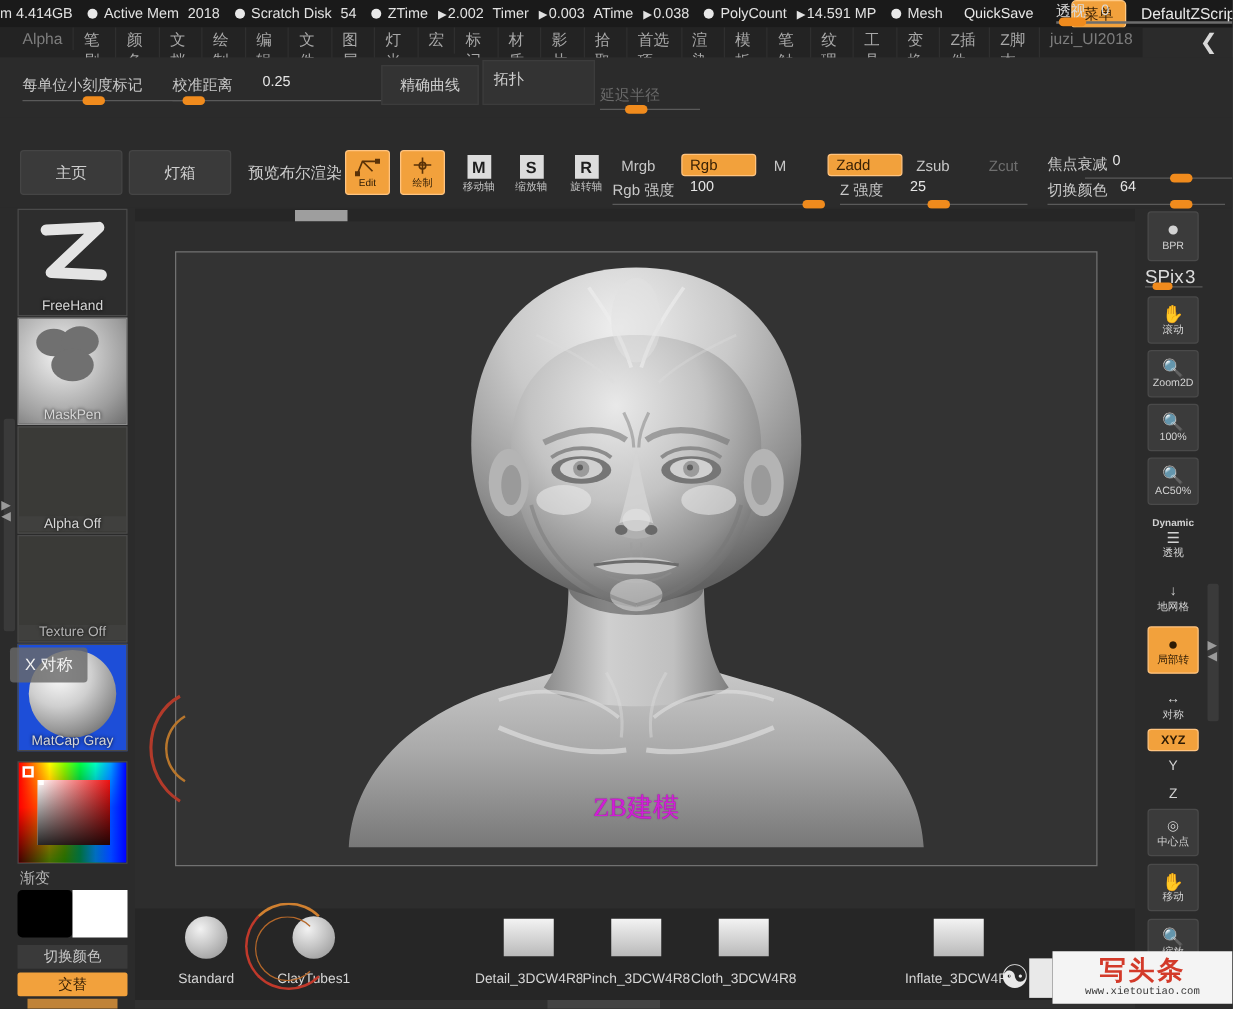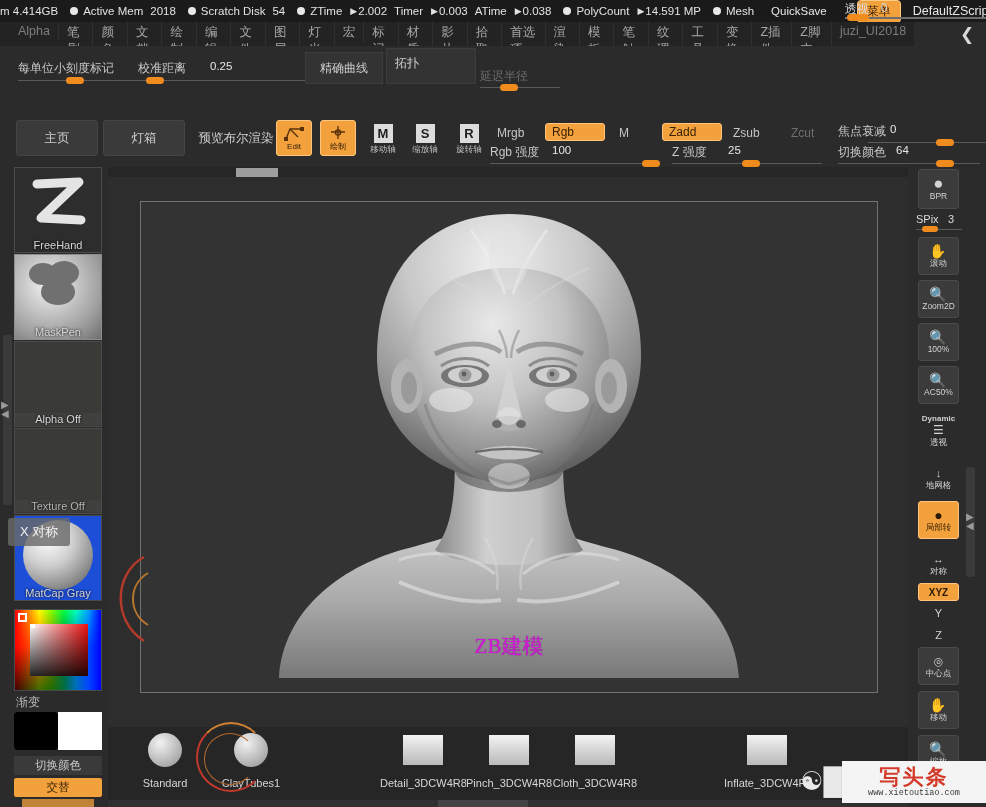--- a/index.html
+++ b/index.html
@@ -164,21 +164,21 @@
   .rightcol { position: absolute; left: 908px; top: 167px; width: 78px; height: 640px; background: #2b2b2b; }
   .rbtn {
     position: absolute; left: 10px; width: 41px; height: 38px; background: #3b3b3b;
     border: 1px solid #4a4a4a; border-radius: 3px;
     display: flex; flex-direction: column; align-items: center; justify-content: center;
     font-size: 8.5px; color: #d2d2d2; text-align: center; line-height: 9px;
   }
   .rbtn.on { background: #f2a13c; border-color: #ffc480; color: #2d1b05; }
   .rbtn.bare { background: transparent; border: none; }
   .rbtn .gl { font-size: 14px; line-height: 14px; margin-bottom: 1px; }
-  .rlabel { position: absolute; left: 8px; font-size: 11px; color: #dcdcdc; }
+  .rlabel { position: absolute; left: 8px; font-size: 15px; color: #dcdcdc; }
   .rsl-track { position: absolute; left: 8px; width: 46px; height: 1px; background: #5a5a5a; }
   .rsl-knob { position: absolute; width: 16px; height: 6px; border-radius: 3px; background: #f08b1d; }
   .rscroll { position: absolute; left: 58px; top: 300px; width: 9px; height: 110px; background: #3a3a3a; border-radius: 2px; }
   .rscroll-arrow { position: absolute; left: 58px; top: 345px; color: #9a9a9a; font-size: 10px; line-height: 9px; }
 
   
   .bottomshelf { position: absolute; left: 108px; top: 727px; width: 800px; height: 80px; background: #262626; }
   .bslot { position: absolute; top: 4px; width: 86px; height: 58px; }
   .bslot .ball {
     position: absolute; left: 50%; top: 2px; transform: translateX(-50%);

